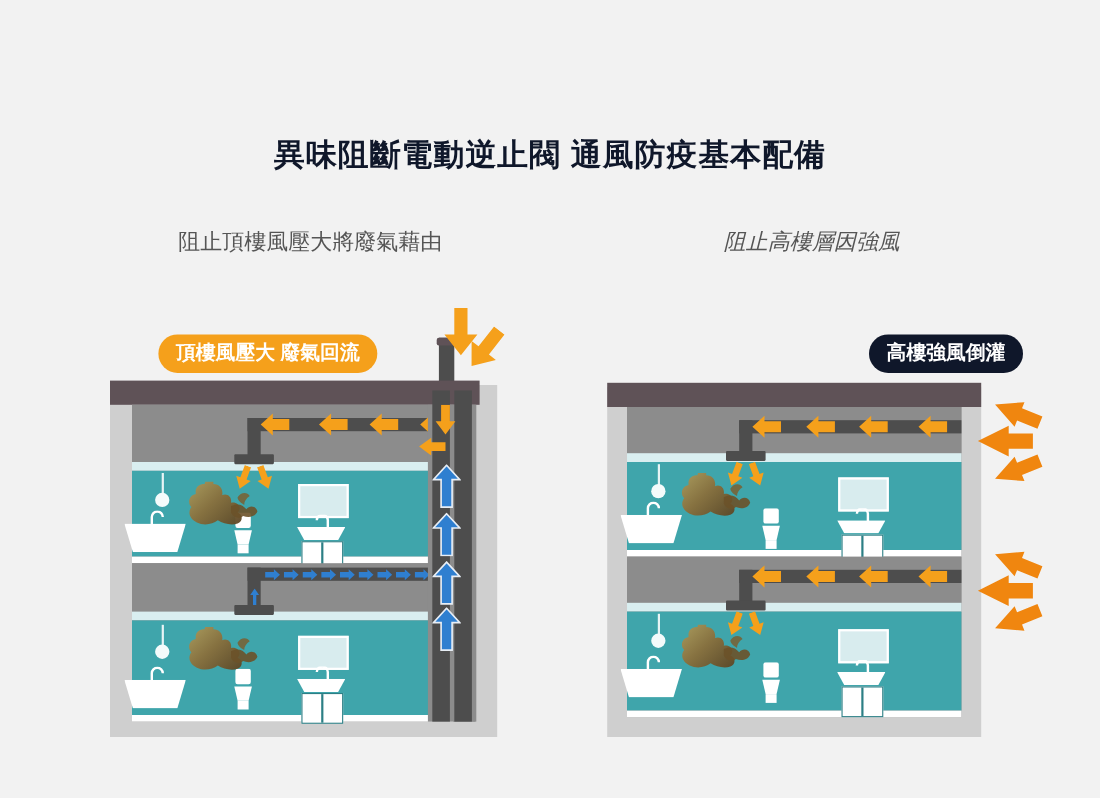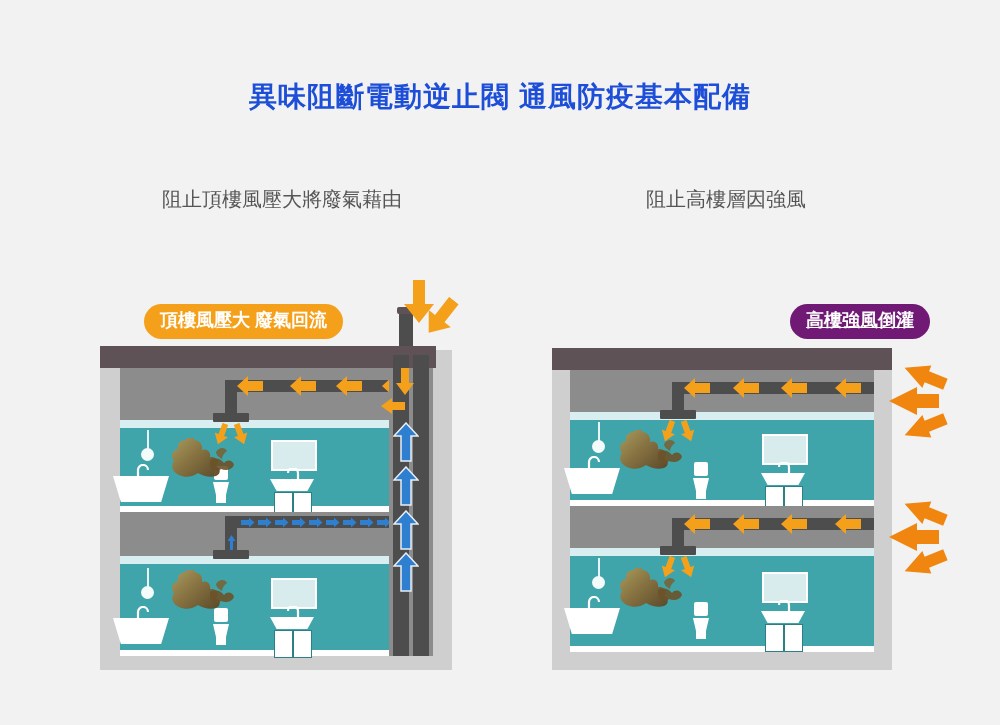--- a/index.html
+++ b/index.html
@@ -16,22 +16,22 @@
   .title{
     position:absolute;top:78px;left:0;width:1000px;
     text-align:center;font-size:28px;font-weight:700;color:#3c3c3c;
     letter-spacing:1px;
   }
   .caption{
     position:absolute;top:184px;width:420px;
     text-align:center;font-size:20px;color:#555;line-height:1.55;
   }
   .caption.left{left:72px;}
-  .caption.right{left:516px;}
-  .caption div{white-space:nowrap;}
+  .caption.right{left:528px;font-style:italic;}
+  .caption div{white-space:nowrap;margin-top:21px;}
 
   
   .badge{
     position:absolute;
     background:#f5a01b;color:#fff;font-size:18px;font-weight:700;
     border-radius:18px;padding:6px 16px 8px;white-space:nowrap;
     line-height:1.15;
   }
   #badge-left{left:144px;top:304px;}
   #badge-right{left:790px;top:304px;}
@@ -64,31 +64,31 @@
   .vanity{position:absolute;background:#ffffff;border:1.5px solid #2c7f85;}
   .vanity .mid{position:absolute;left:50%;top:0;bottom:0;width:1.5px;background:#2c7f85;margin-left:-0.75px;}
   .faucet{position:absolute;}
   .odor{position:absolute;}
 </style>
 </head>
 <body style="background: rgb(242, 242, 242);">
 
 <div class="page">
 
-  <div class="title" style="color: #1d4ed8;">異味阻斷電動逆止閥 通風防疫基本配備</div>
+  <div class="title" style="color: #0f172a; margin-top: 44px;">異味阻斷電動逆止閥 通風防疫基本配備</div>
 
   <div class="caption left">
     <div>阻止頂樓風壓大將廢氣藉由</div>
   </div>
   <div class="caption right">
     <div>阻止高樓層因強風</div>
   </div>
 
   <div class="badge" id="badge-left" style="background: rgb(245, 160, 27);">頂樓風壓大 廢氣回流</div>
-  <div class="badge" id="badge-right" style="background: #701a75; text-decoration: underline;">高樓強風倒灌</div>
+  <div class="badge" id="badge-right" style="background: #0f172a;">高樓強風倒灌</div>
 
   <div class="bld" id="diagram-left" style="left:100px;top:280px;width:360px;height:390px;">
 
     <div class="pipe" style="left:299px;top:27px;width:14px;height:48px;"></div>
     <div class="pipecap" style="left:297px;top:27px;width:18px;height:7px;border-radius:2px;"></div>
 
     <div class="arr" style="left:303px;top:0px;">
       <svg width="32" height="44" viewBox="0 0 32 44">
           <path d="M10 0 h12 v24 h9 L16 43 L1 24 h9 Z" fill="#f5a01b"></path>
         </svg>

